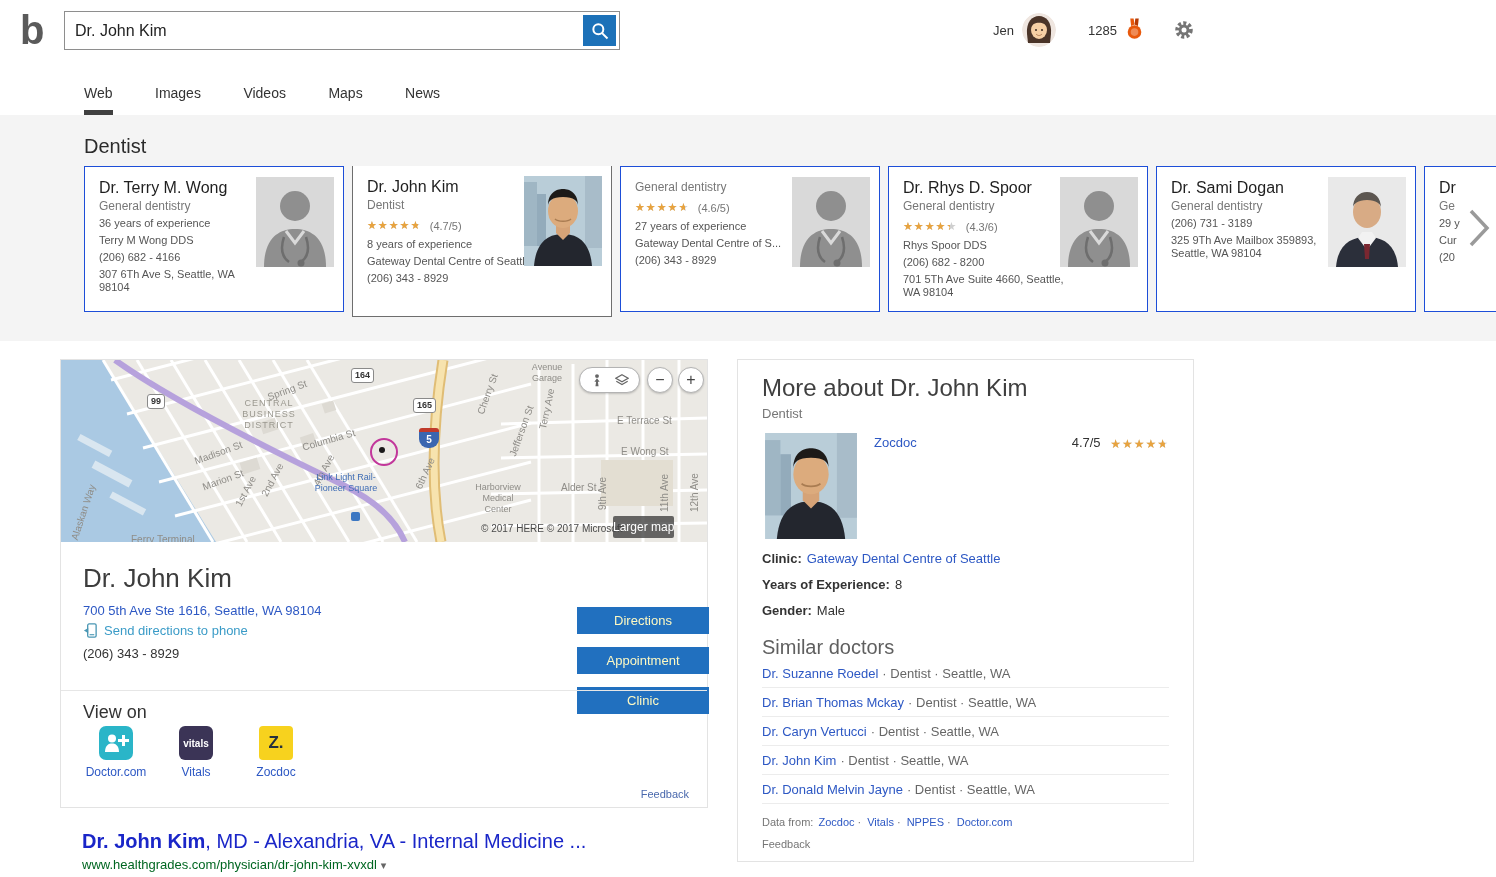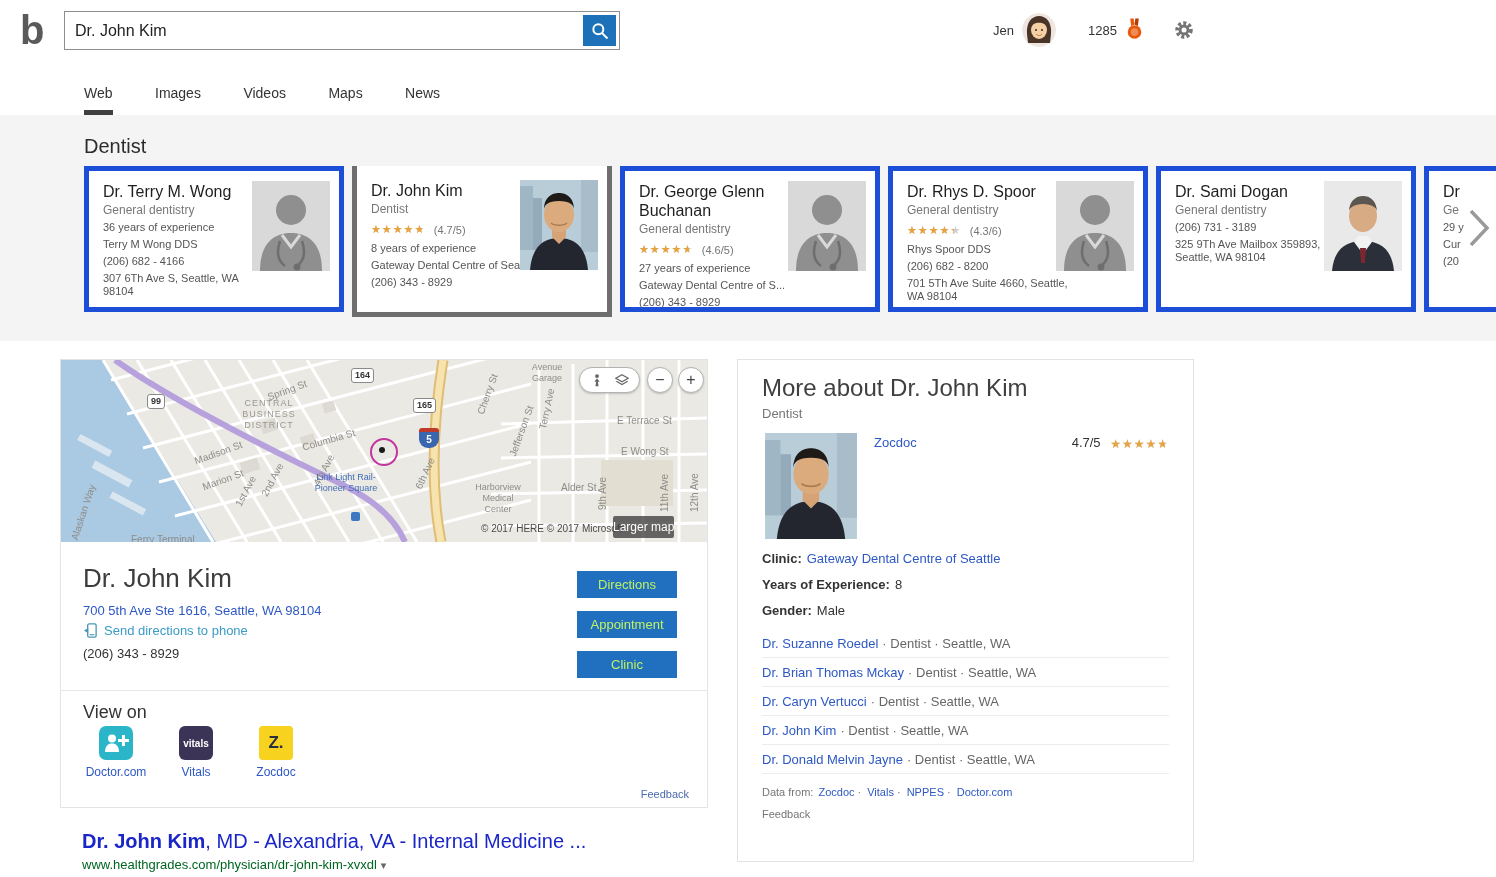--- a/index.html
+++ b/index.html
@@ -24,21 +24,21 @@
 
   
   .tabs { position:absolute; left:84px; top:84px; height:31px; white-space:nowrap; }
   .tab { display:inline-block; margin-right:38px; font-size:14px; color:#333; padding-bottom:9px; }
   .tab.active { border-bottom:8px solid #404040; }
 
   
   .band { position:absolute; left:0; top:115px; width:1496px; height:226px; background:#f4f4f4; }
   .band-title { position:absolute; left:84px; top:20px; font-size:20px; font-weight:400; color:#2b2b2b; }
   .cards { position:absolute; left:84px; top:51px; width:1412px; height:162px; display:flex; gap:8px; overflow:hidden; align-items:flex-start; }
-  .card { position:relative; min-width:260px; width:260px; height:146px; background:#fff; border:5px solid #1d4ed8; padding:11px 10px 8px 14px; cursor:pointer; }
+  .card { position:relative; min-width:260px; width:260px; height:146px; background:#fff; border:1px solid #1d4ed8; padding:11px 10px 8px 14px; cursor:pointer; }
   .card.selected { margin-top:-5px; height:156px; border-color:#6e6e6e; padding-top:15px; }
   .card-name { font-size:16px; color:#1f1f1f; line-height:19px; max-width:168px; }
   .card-spec { font-size:12px; color:#777; margin-top:2px; }
   .card-line { font-size:11px; color:#555; margin-top:4px; max-width:164px; line-height:13px; }
   .card-photo { position:absolute; top:10px; right:9px; width:78px; height:90px; overflow:hidden; }
   .card.selected .card-photo { top:14px; }
   .card-stars { margin-top:4px; white-space:nowrap; }
   .rating-text { font-size:11px; color:#767676; margin-left:4px; }
   .stars { position:relative; display:inline-block; font-size:11px; line-height:1; color:#cfcfcf; letter-spacing:1px; vertical-align:middle; }
   .stars .stars-fg { position:absolute; left:0; top:0; white-space:nowrap; overflow:hidden; color:#e8a33e; }
@@ -57,21 +57,21 @@
   .map-ctl-pill span { display:flex; cursor:pointer; }
   .map-ctl-circle { position:absolute; top:7px; width:26px; height:26px; border-radius:50%; background:#fff; border:1px solid #b3b3b3; text-align:center; line-height:23px; font-size:16px; color:#444; cursor:pointer; box-shadow:0 1px 2px rgba(0,0,0,.18); }
   .ctl-minus { left:586px; } .ctl-plus { left:617px; }
   .map-attribution { position:absolute; left:420px; top:163px; font-size:10px; color:#4a4a4a; }
   .larger-map { position:absolute; left:552px; top:156px; height:22px; padding:0 0; background:rgba(62,62,62,.78); color:#fff; font-size:12px; line-height:22px; border-radius:2px; cursor:pointer; }
 
   .biz-name { position:absolute; left:22px; top:203px; font-size:26px; font-weight:400; color:#3d3d3d; }
   .biz-address { position:absolute; left:22px; top:243px; font-size:13px; color:#2d58c4; }
   .biz-send { position:absolute; left:22px; top:263px; font-size:13px; color:#3a9bc7; display:flex; align-items:center; gap:6px; }
   .biz-phone { position:absolute; left:22px; top:286px; font-size:13px; color:#333; }
-  .biz-btn { position:absolute; left:516px; width:100px; height:27px; background:#2170bf; color:#bef264; font-size:13px; text-align:center; line-height:27px; cursor:pointer; }
+  .biz-btn { position:absolute; left:516px; width:132px; height:27px; background:#2170bf; color:#fef9c3; font-size:13px; text-align:center; line-height:27px; cursor:pointer;margin-top:36px; }
   .btn-0 { top:211px; } .btn-1 { top:251px; } .btn-2 { top:291px; }
   .biz-divider { position:absolute; left:0; right:0; top:330px; border-top:1px solid #e6e6e6; }
   .viewon-title { position:absolute; left:22px; top:342px; font-size:18px; font-weight:400; color:#333; }
   .vo-app { position:absolute; top:366px; width:70px; text-align:center; }
   .vo-0 { left:20px; } .vo-1 { left:100px; } .vo-2 { left:180px; }
   .vo-icon { width:34px; height:34px; margin:0 auto; border-radius:6px; display:flex; align-items:center; justify-content:center; cursor:pointer; }
   .vo-vitals { background:#3b3456; color:#fff; font-size:10px; font-weight:bold; }
   .vo-zocdoc { background:#f7d21e; color:#26313d; font-size:17px; font-weight:bold; border-radius:4px; }
   .vo-label { display:block; margin-top:5px; font-size:12px; color:#2d58c4; }
   .card-feedback { position:absolute; right:18px; top:428px; font-size:11px; color:#4a69ad; }
@@ -259,21 +259,20 @@
       <div class="card-line">Gateway Dental Centre of Seattle</div>
       <div class="card-line">(206) 343 - 8929</div>
       <div class="card-photo">
         <svg width="78" height="90">
             <use href="#sym-john"></use>
           </svg>
       </div>
     </div>
 
     <div class="card">
-      <div class="card-name">Dr. George Glenn Buchanan</div>
       <div class="card-spec">General dentistry</div>
       <div class="card-stars">
         <span class="stars"><span class="stars-bg">★★★★★</span><span class="stars-fg" style="width: 92%;">★★★★★</span></span>
         <span class="rating-text">(4.6/5)</span>
       </div>
       <div class="card-line">27 years of experience</div>
       <div class="card-line">Gateway Dental Centre of S...</div>
       <div class="card-line">(206) 343 - 8929</div>
       <div class="card-photo">
         <svg width="78" height="90">
@@ -504,20 +503,21 @@
       <span class="fact-label">Clinic:</span><a class="fact-value">Gateway Dental Centre of Seattle</a>
     </div>
     <div class="fact">
       <span class="fact-label">Years of Experience:</span><span class="fact-value">8</span>
     </div>
     <div class="fact">
       <span class="fact-label">Gender:</span><span class="fact-value">Male</span>
     </div>
   </div>
 
+  <div class="similar-title">Similar doctors</div>
 
   <div class="sim-row">
     <a class="sim-link">Dr. Suzanne Roedel</a><span class="sim-meta">· Dentist · Seattle, WA</span>
   </div>
   <div class="sim-row">
     <a class="sim-link">Dr. Brian Thomas Mckay</a><span class="sim-meta">· Dentist · Seattle, WA</span>
   </div>
   <div class="sim-row">
     <a class="sim-link">Dr. Caryn Vertucci</a><span class="sim-meta">· Dentist · Seattle, WA</span>
   </div>

